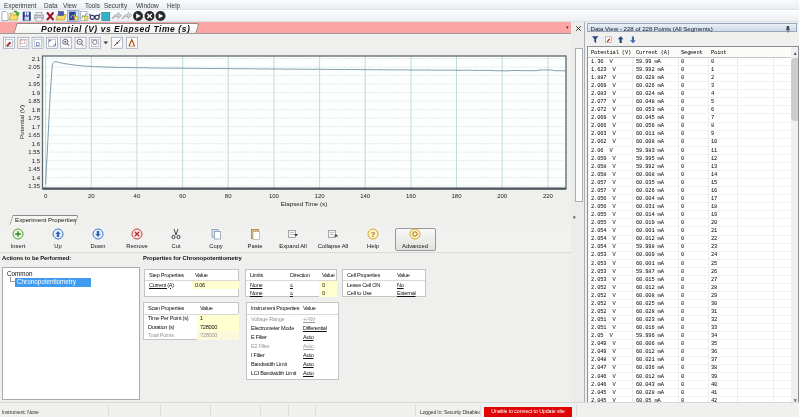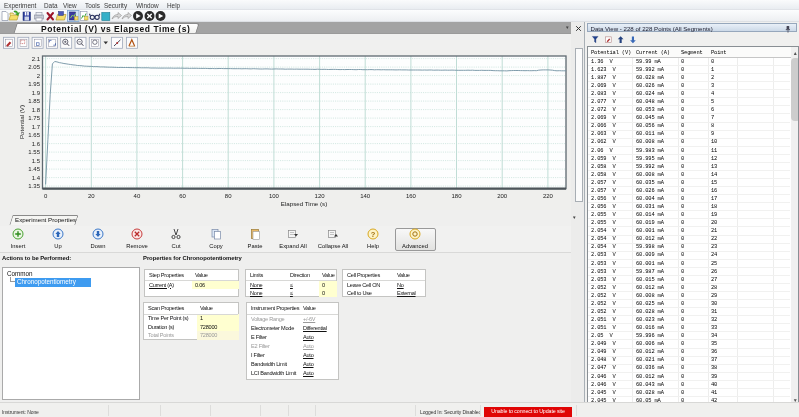--- a/index.html
+++ b/index.html
@@ -7,21 +7,21 @@
 .abs { position:absolute; }
 
 #menubar { position:absolute; left:0; top:0; width:799px; height:10px;
   background:linear-gradient(#fafbfc,#e9edf1); border-bottom:1px solid #e0e3e8;
   font-size:6.4px; color:#3a3a3a; }
 #menubar span { position:absolute; top:1.5px; }
 
 #toolbar { position:absolute; left:0; top:10px; width:799px; height:12px;
   background:linear-gradient(#fcfdfe,#edeff2); border-bottom:1px solid #dde0e4; }
 
-#tabrow { position:absolute; left:0; top:22px; width:799px; height:12px; background:#a3a3a3; }
+#tabrow { position:absolute; left:0; top:22px; width:799px; height:12px; background:#fca5a5;font-style:italic; }
 #tabline { position:absolute; left:0; top:33px; width:571px; height:1px; background:#9a9a9a; }
 #doctab { position:absolute; left:15px; top:0.5px; width:183px; height:11px;
   background:linear-gradient(#ffffff,#f0f0ee);
   border:1px solid #8a8a8a; border-bottom:none; border-radius:0 3px 0 0;
   transform:skewX(-18deg); }
 #doctabtext { position:absolute; left:41px; top:1.8px; font-size:8.5px; font-weight:bold; color:#111; letter-spacing:0.55px;}
 .tabctl { position:absolute; top:1.5px; font-size:7px; color:#444; z-index:9; }
 
 #toolbar2 { position:absolute; left:0; top:34px; width:571px; height:16px; background:#f0f0ef; }
 

